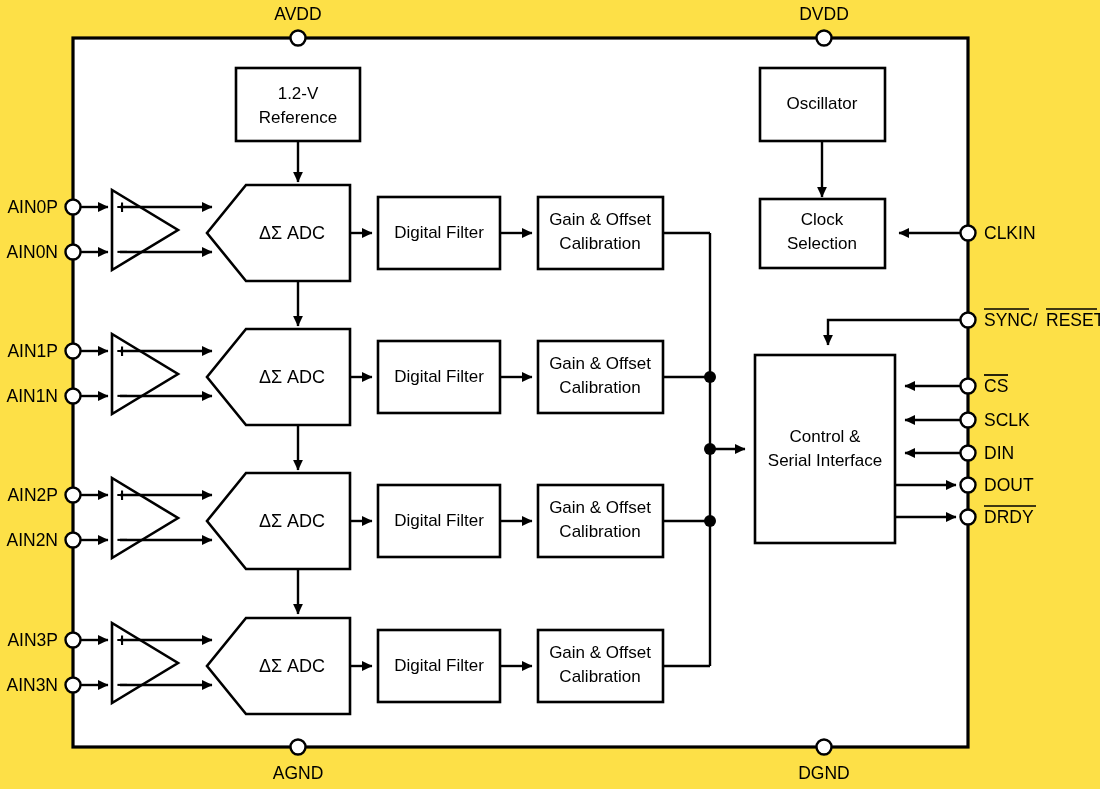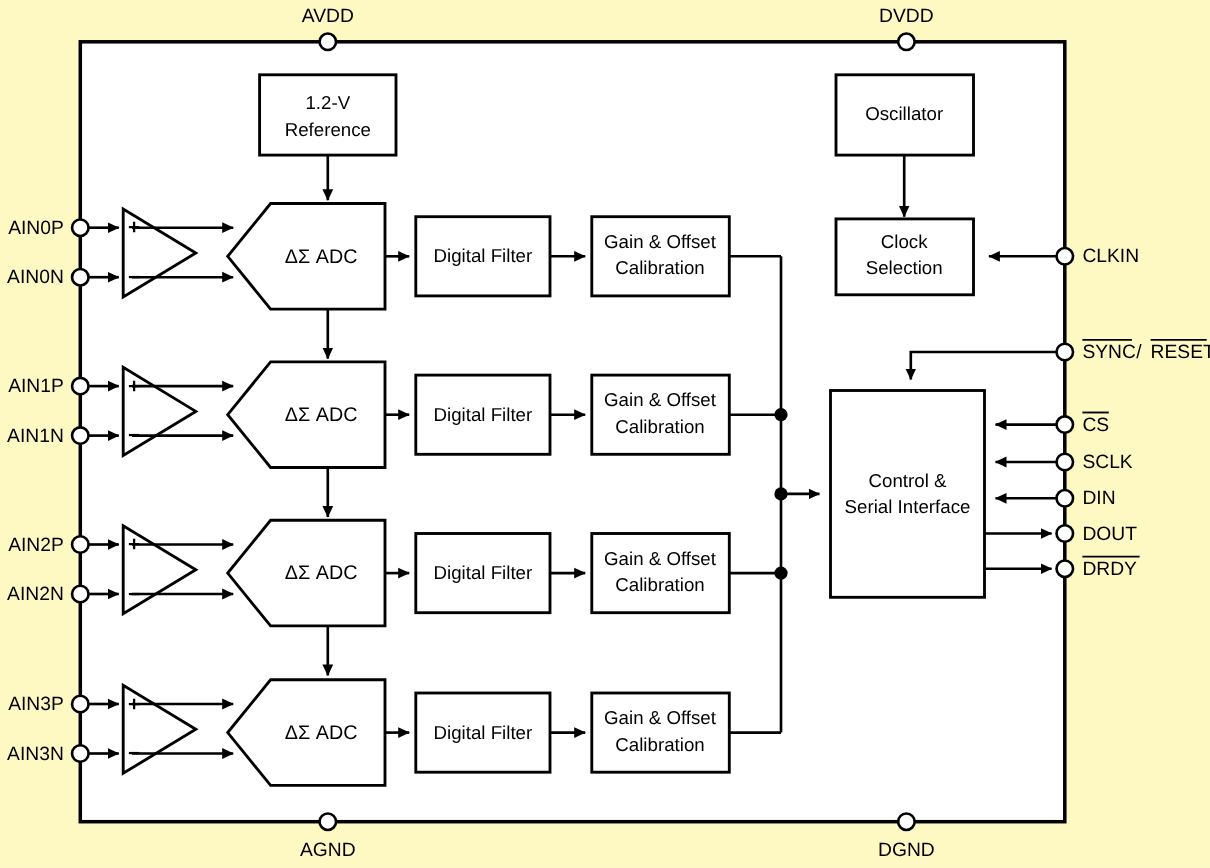--- a/index.html
+++ b/index.html
@@ -8,21 +8,21 @@
     padding: 0;
     background: #ffffff;
   }
   body {
     font-family: "Liberation Sans", sans-serif;
   }
   #diagram-root {
     position: relative;
     width: 1100px;
     height: 789px;
-    background: #fef9c3;
+    background: #fde047;
     overflow: hidden;
   }
   svg.diagram {
     display: block;
     width: 1100px;
     height: 789px;
   }
   .blk {
     fill: #ffffff;
     stroke: #000000;

